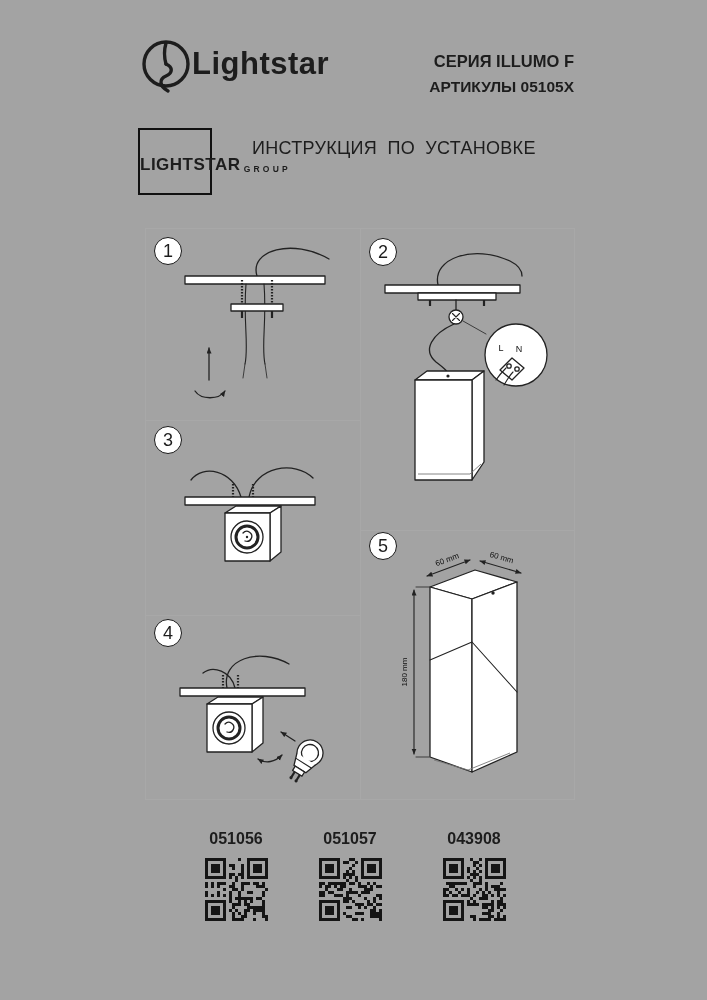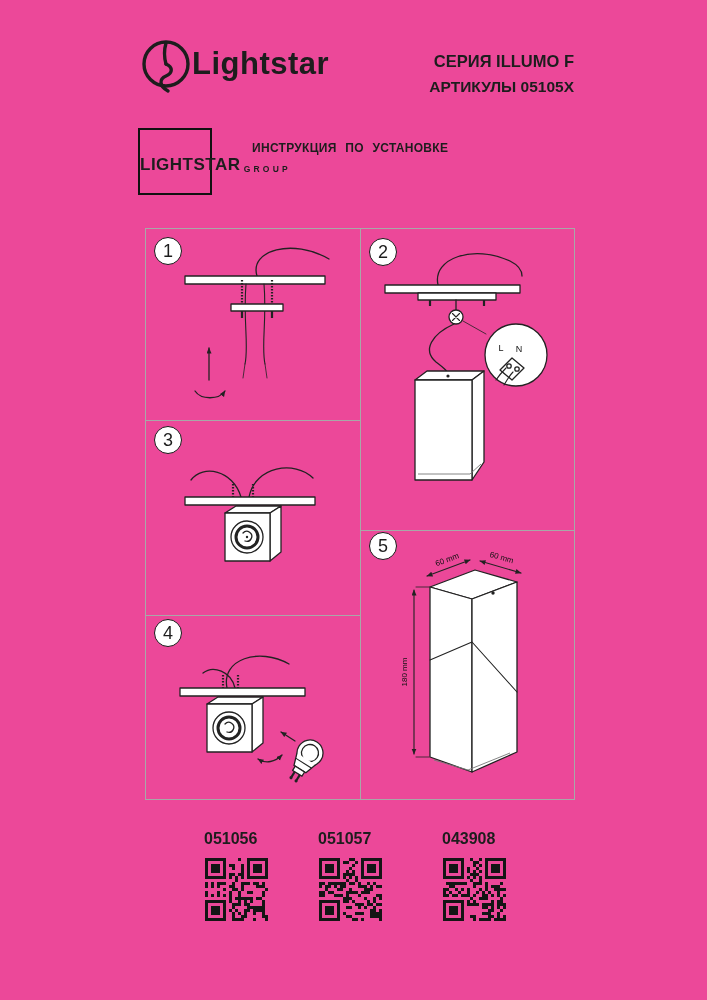--- a/index.html
+++ b/index.html
@@ -1,34 +1,34 @@
 <!DOCTYPE html>
 <html><head>
 <meta charset="utf-8">
 <style>
   *{margin:0;padding:0;box-sizing:border-box}
   html,body{width:707px;height:1000px;background:#fff;font-family:"Liberation Sans",sans-serif;color:#1d1d1d}
-  .page{position:relative;width:707px;height:1000px;background:#ec4899;overflow:hidden}
+  .page{position:relative;width:707px;height:1000px;background:#a3a3a3;overflow:hidden}
   .abs{position:absolute}
 
   
   .brand-text{left:192px;top:46px;font-size:31px;font-weight:700;letter-spacing:.5px}
   .series-block{left:388px;top:52px;width:186px;text-align:right;font-weight:700}
   .series-line1{font-size:16.5px;margin-bottom:7px}
   .series-line2{font-size:15.5px}
 
   
   .group-box{left:138px;top:128px;width:74px;height:67px;border:2px solid #111;
     display:flex;flex-direction:row;align-items:center;padding-top:5px}
   .group-box .big{font-size:17px;font-weight:800;line-height:15px;letter-spacing:.5px}
   .group-box .small{font-size:8.5px;font-weight:700;letter-spacing:3.2px;margin-top:10px;text-indent:3.2px}
   .group-box svg{margin-top:3px}
 
   
-  .title-block{left:252px;top:134px;font-size:12px;font-weight:700;line-height:29px;letter-spacing:.3px;word-spacing:5px}
+  .title-block{left:252px;top:134px;font-size:18px;font-weight:400;line-height:29px;letter-spacing:.3px;word-spacing:5px}
 
   
   .grid-frame{left:145px;top:228px;width:430px;height:572px;border:1px solid #a8a8a8}
   .vline{left:360px;top:228px;width:1px;height:572px;background:#a8a8a8}
   .hline{height:1px;background:#a8a8a8}
 
   
   .badge{width:28px;height:28px;border:1.6px solid #1a1a1a;border-radius:50%;
     display:flex;align-items:center;justify-content:center;font-size:18px;background:#fff}
 
@@ -41,21 +41,21 @@
   .screw{stroke:#222;stroke-width:2.2;stroke-dasharray:1.6 1.4}
   .peg{stroke:#222;stroke-width:2.2}
   .ring{fill:none;stroke:#222;stroke-width:3}
   .dot{fill:#222;stroke:none}
   .faint{fill:none;stroke:#777;stroke-width:.9}
   .dim{font-size:8px;fill:#111}
   .tlabel{font-size:9px;fill:#111}
   .mk{fill:#222}
 
   
-  .qr-item{width:64px;text-align:left}
+  .qr-item{width:64px;text-align:center}
   .qr-label{font-size:16px;font-weight:700;margin-bottom:10px}
   .qr-box{width:63px;height:63px;margin:0 auto}
 </style>
 </head>
 <body>
 
 <div class="page">
 
   <svg class="abs" style="left:140px;top:34px" width="52" height="64" viewBox="0 0 52 64">
     <circle cx="26" cy="30" r="22" fill="none" stroke="#1d1d1d" stroke-width="3.4"></circle>

